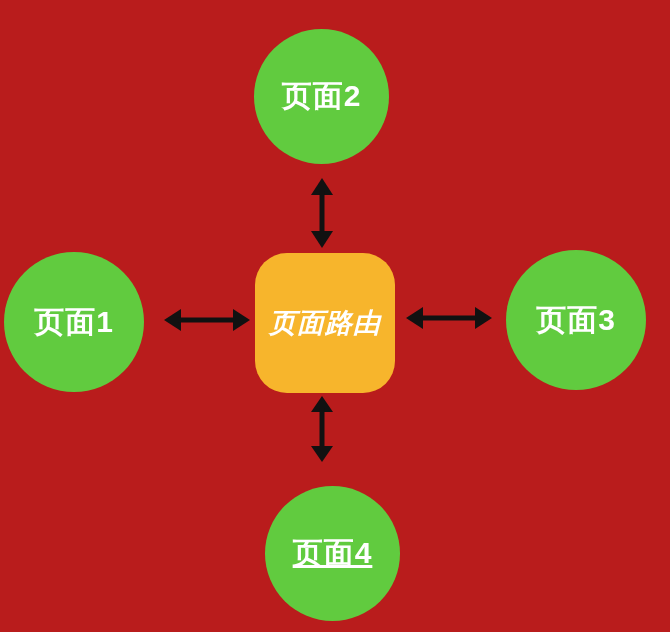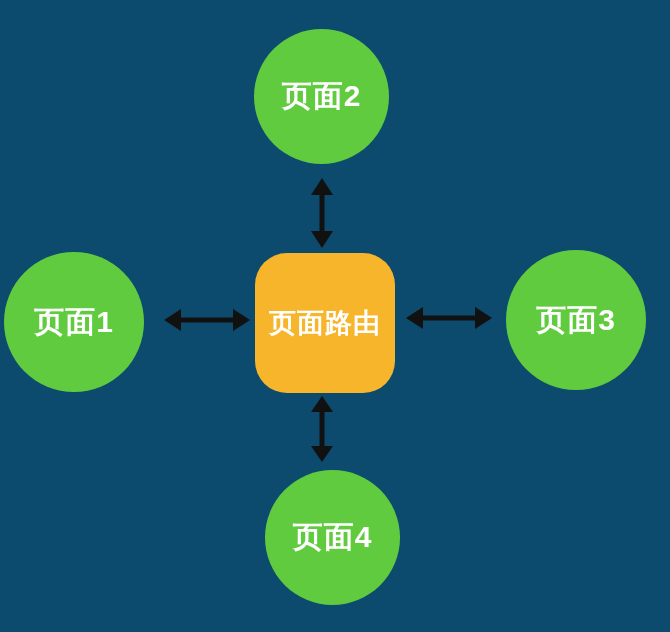--- a/index.html
+++ b/index.html
@@ -4,21 +4,21 @@
 <style>
   html, body {
     margin: 0;
     padding: 0;
     background: #ffffff;
   }
   .canvas {
     position: relative;
     width: 670px;
     height: 632px;
-    background: #0c4a6e;
+    background: #b91c1c;
     overflow: hidden;
     font-family: "Liberation Sans", "DejaVu Sans", sans-serif;
   }
   .node {
     position: absolute;
     display: flex;
     align-items: center;
     justify-content: center;
     color: #ffffff;
     font-weight: 700;
@@ -61,25 +61,25 @@
   </div>
 
   <div class="node circle" style="left:4px; top:252px;">
     <span>页面1</span>
   </div>
 
   <div class="node circle" style="left:506px; top:250px;">
     <span>页面3</span>
   </div>
 
-  <div class="node circle circle-small" style="left:265px; top:470px;">
+  <div class="node circle circle-small" style="left:265px; top:486px;text-decoration:underline;">
     <span>页面4</span>
   </div>
 
-  <div class="node center-box" style="left:255px; top:253px;">
+  <div class="node center-box" style="left:255px; top:253px;font-style:italic;">
     <span>页面路由</span>
   </div>
 
   <svg class="arrow" style="left:307px; top:178px;" width="30" height="70" viewBox="0 0 30 70" aria-hidden="true">
     <polygon points="15,0 4,17 26,17"></polygon>
     <line x1="15" y1="13" x2="15" y2="57"></line>
     <polygon points="15,70 4,53 26,53"></polygon>
   </svg>
 
   <svg class="arrow" style="left:307px; top:396px;" width="30" height="66" viewBox="0 0 30 66" aria-hidden="true">

